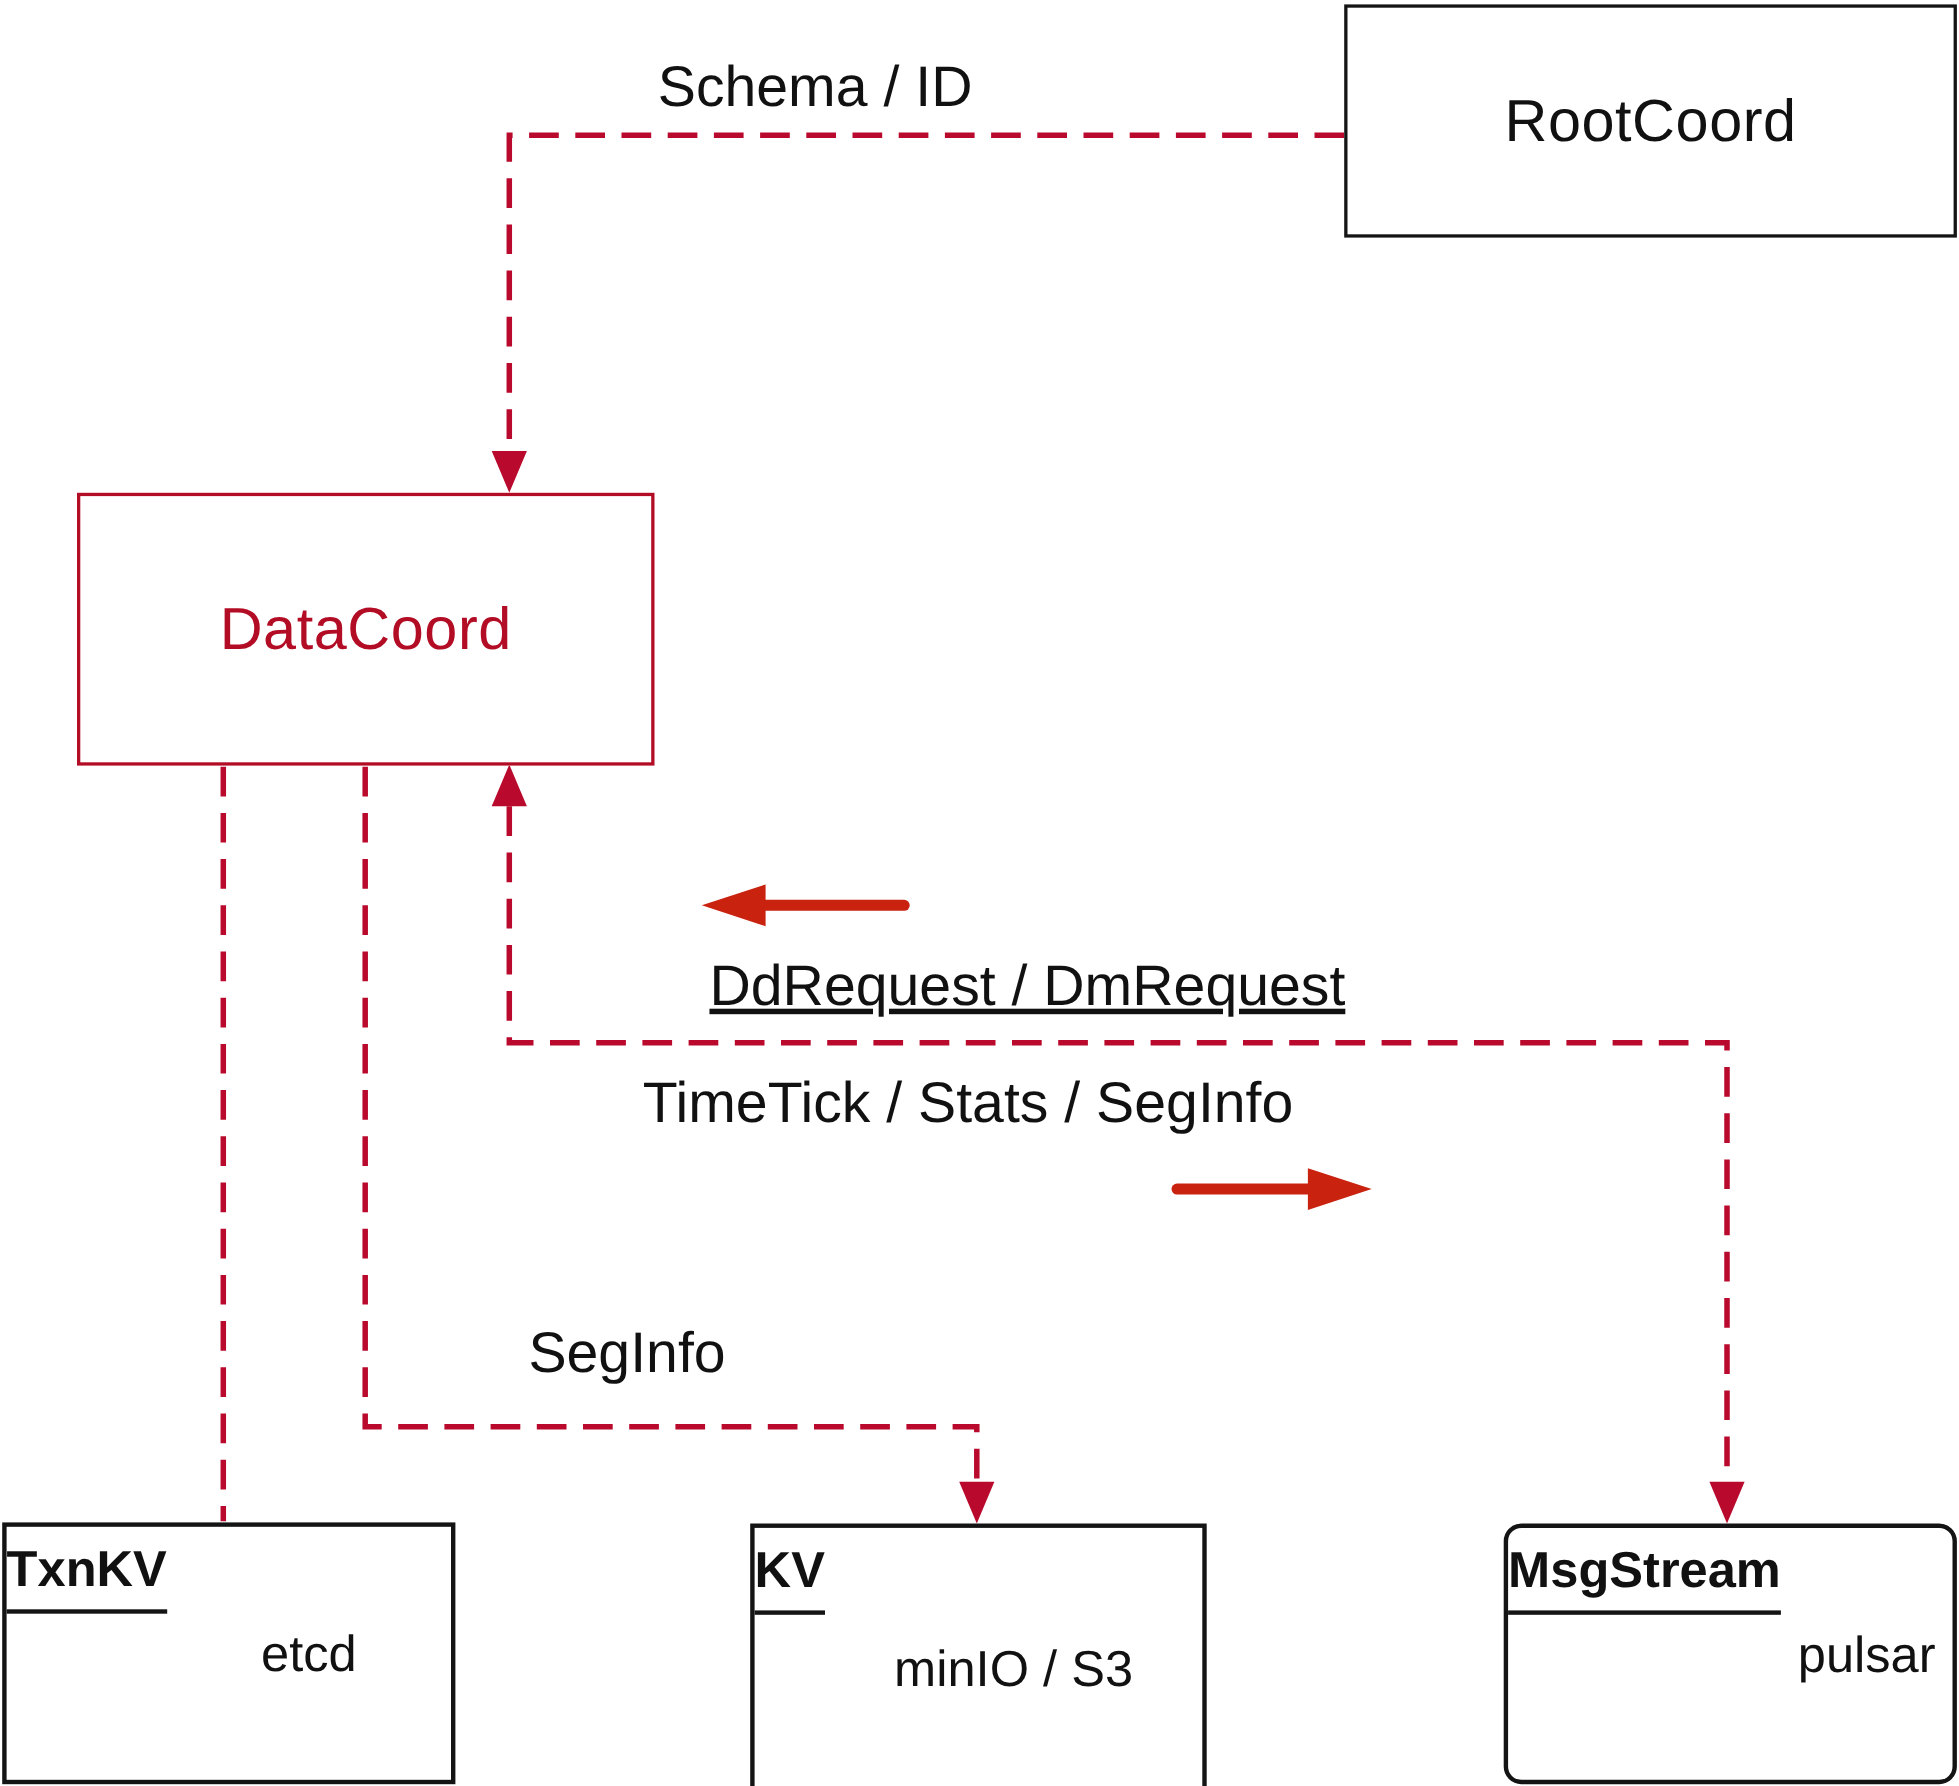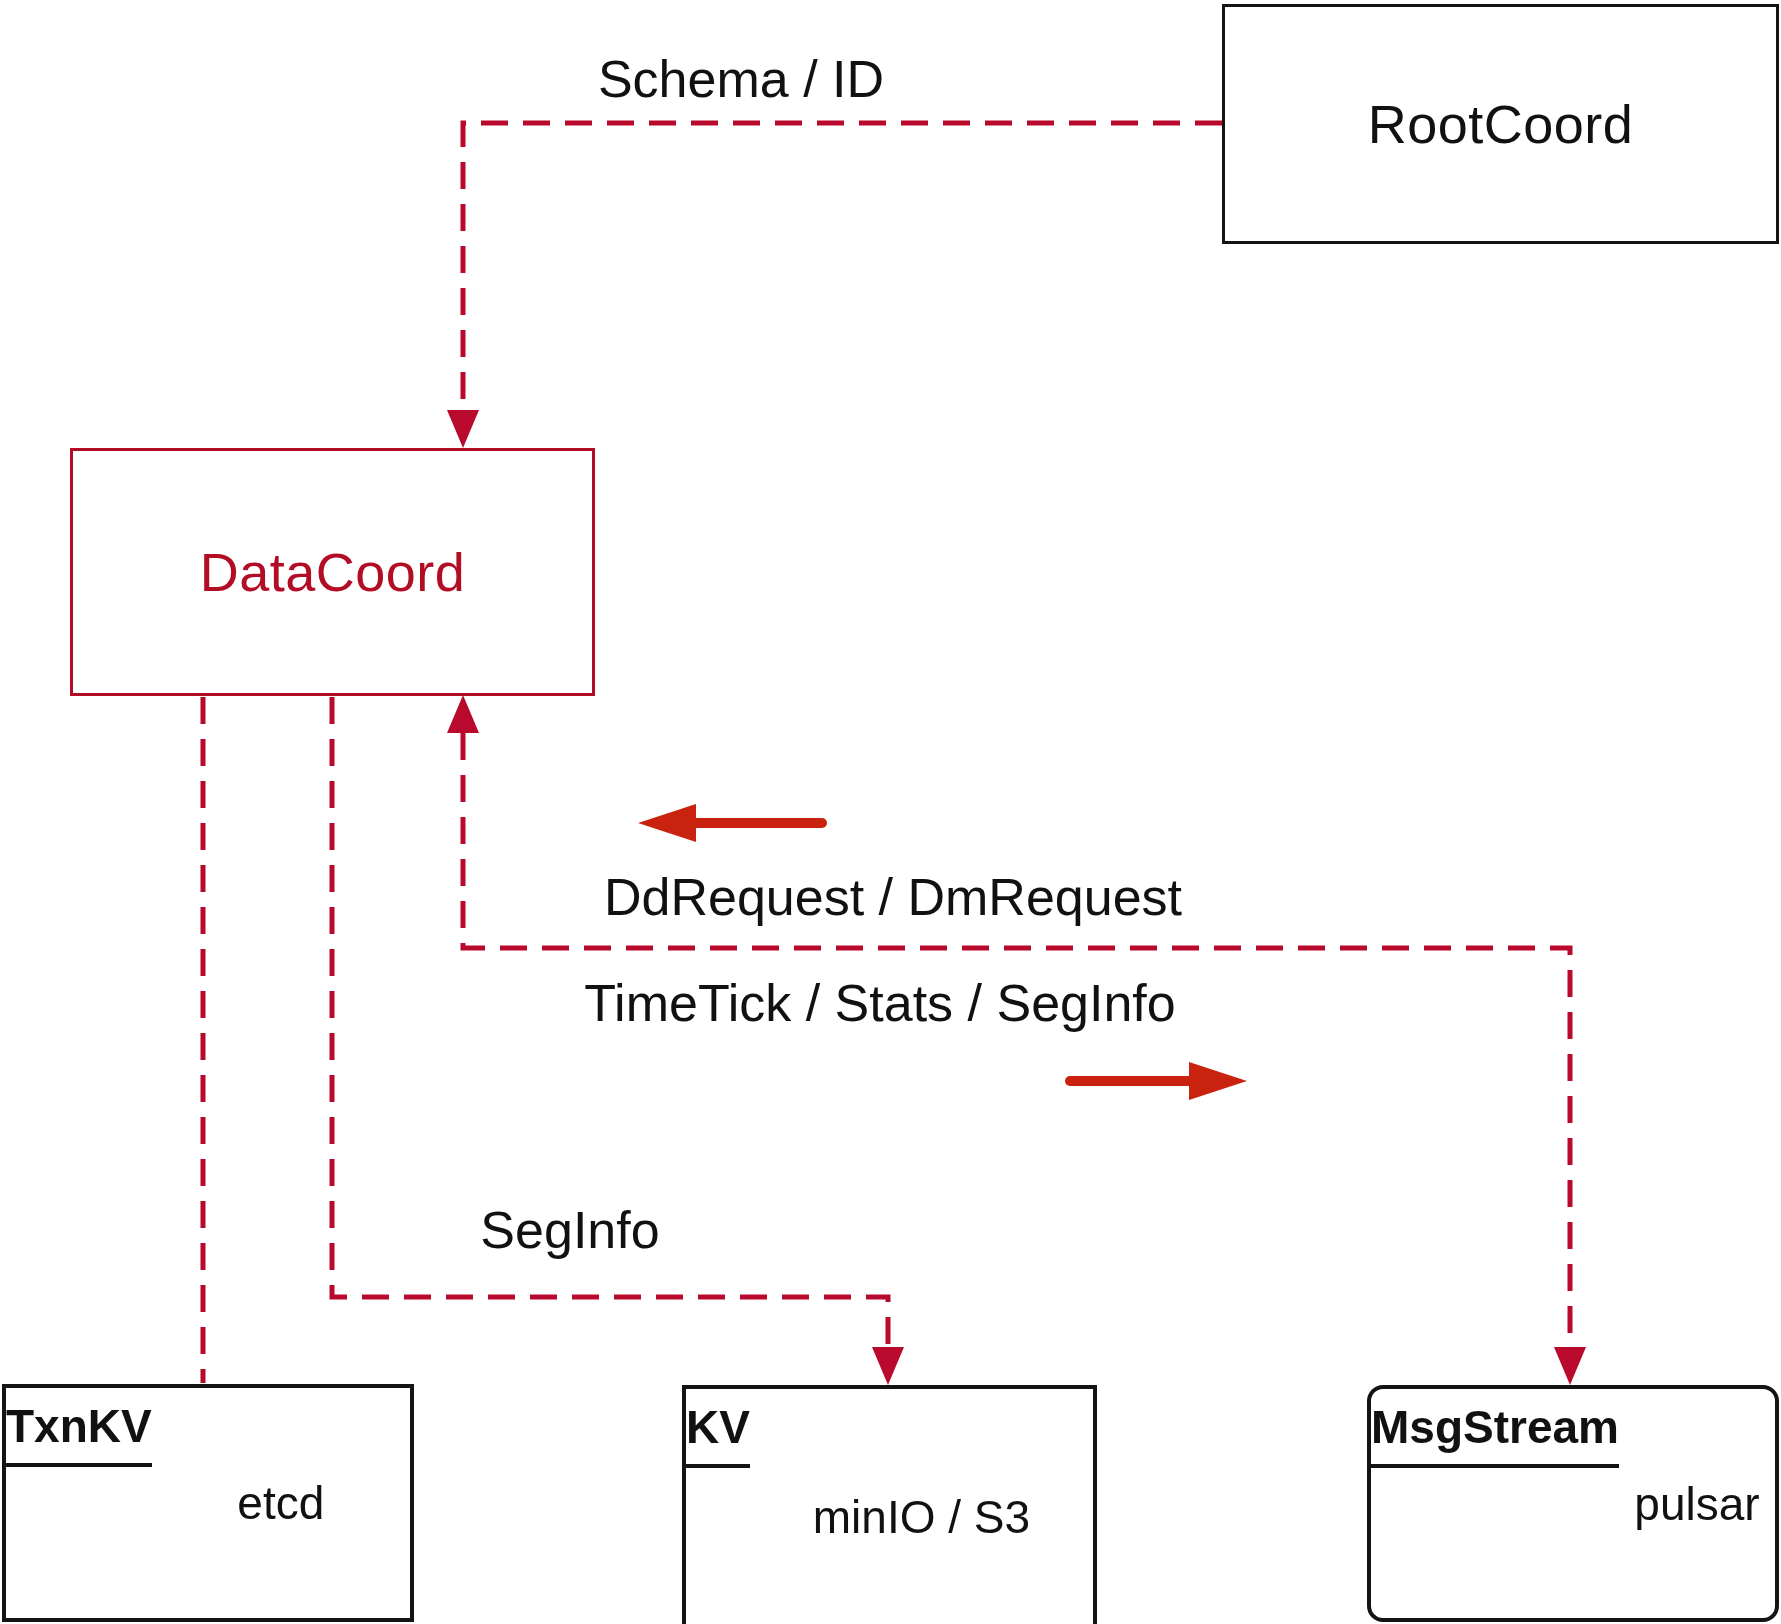--- a/index.html
+++ b/index.html
@@ -51,21 +51,21 @@
     <path class="dash" d="M463 733 V948 H1570 V1347"></path>
     <polygon class="dash-head" points="463,695 447,733 479,733"></polygon>
     <polygon class="dash-head" points="1570,1385 1554,1347 1586,1347"></polygon>
 
     <path class="solid-shaft" d="M822 823 H694"></path>
     <polygon class="solid-head" points="638,823 696,804 696,842"></polygon>
     <path class="solid-shaft" d="M1070 1081 H1191"></path>
     <polygon class="solid-head" points="1247,1081 1189,1062 1189,1100"></polygon>
   </svg>
 
-  <div class="node" style="left:1222px;top:4px;width:557px;height:240px;">
+  <div class="node" style="left:1222px;top:4px;width:557px;height:212px;">
     <span class="node-label">RootCoord</span>
   </div>
 
   <div class="node node-red" style="left:70px;top:448px;width:525px;height:248px;">
     <span class="node-label">DataCoord</span>
   </div>
 
   <div class="store" style="left:2px;top:1384px;width:412px;height:238px;">
     <div class="store-header">
       <span>TxnKV</span>
@@ -88,19 +88,19 @@
     <div class="store-header">
       <span>MsgStream</span>
     </div>
     <div class="store-body">
       <span>pulsar</span>
     </div>
   </div>
 
   <div class="edge-label" style="left:441px;top:54px;width:600px;">Schema / ID</div>
 
-  <div class="edge-label" style="left:593px;top:872px;width:600px;">DdRequest / DmRequest</div>
+  <div class="edge-label" style="left:634px;top:872px;width:600px;text-decoration:underline;">DdRequest / DmRequest</div>
 
   <div class="edge-label" style="left:580px;top:978px;width:600px;">TimeTick / Stats / SegInfo</div>
 
   <div class="edge-label" style="left:420px;top:1205px;width:300px;">SegInfo</div>
 
 </div>
 
 </body></html>

